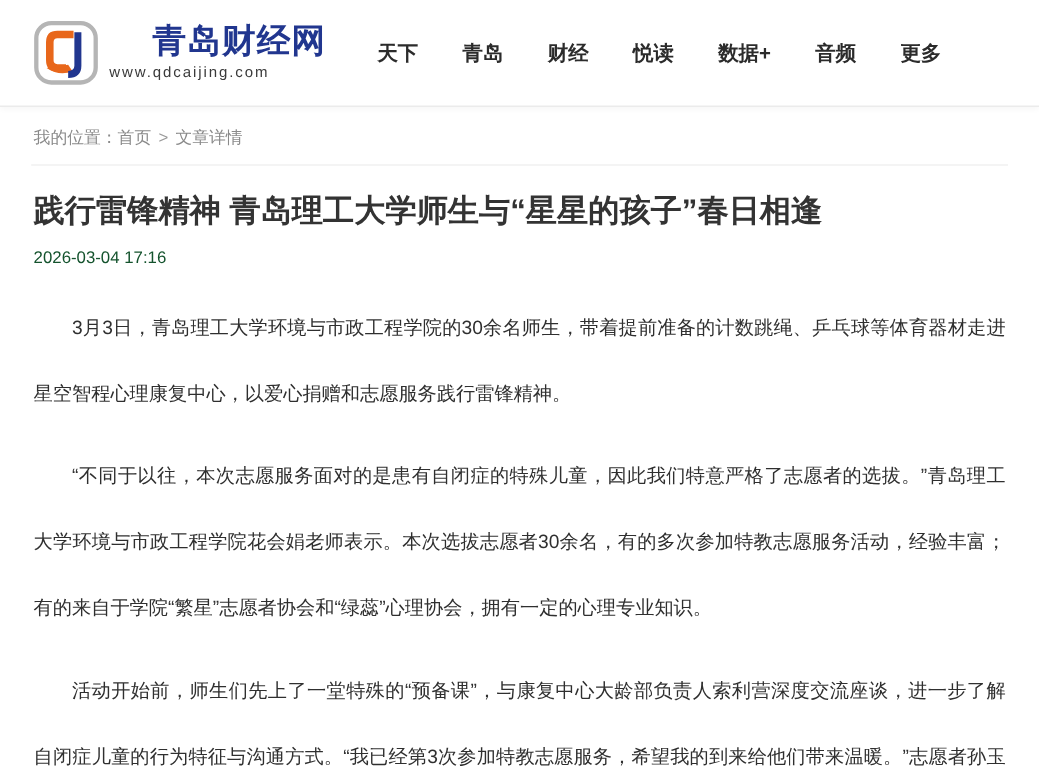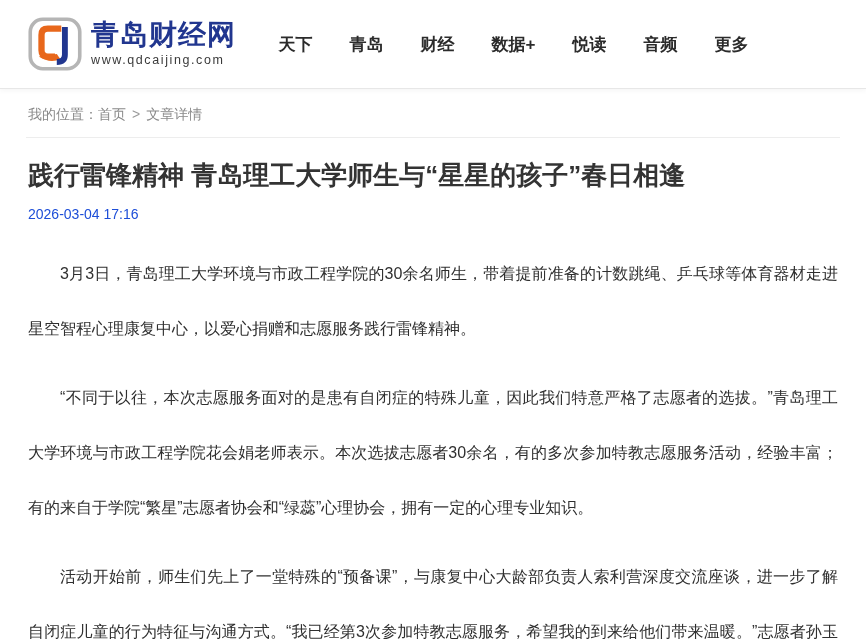--- a/index.html
+++ b/index.html
@@ -18,20 +18,21 @@
   }
   .logo { display: flex; align-items: center; cursor: pointer; }
   .logo-icon { width: 54px; height: 54px; margin-right: 9px; flex: 0 0 auto; }
   .logo-text { display: flex; flex-direction: column; line-height: 1; }
   .brand-name {
     font-size: 28px;
     font-weight: bold;
     color: #21368f;
     letter-spacing: 1px;
     font-family: Liberation Serif, serif;
+    margin-left: 36px;
   }
   .brand-url {
     margin-top: 5px;
     font-size: 12.5px;
     font-weight: normal;
     color: #3a3a3a;
     letter-spacing: 1.6px;
   }
 
   .nav { display: flex; align-items: center; margin-left: 24px; }
@@ -64,21 +65,21 @@
   .article-title {
     margin-top: 21px;
     font-size: 26px;
     font-weight: bold;
     color: #333333;
     line-height: 1.3;
   }
   .article-date {
     margin-top: 13px;
     font-size: 14px;
-    color: #1d4ed8;
+    color: #14532d;
   }
   .article-body { margin-top: 24px; }
   .article-body p {
     font-size: 16px;
     line-height: 55px;
     color: #2f2f2f;
     text-indent: 2em;
     margin-bottom: 14px;
     text-align: justify;
   }
@@ -106,24 +107,24 @@
     <div class="nav-item">
         <span>天下</span>
       </div>
     <div class="nav-item">
         <span>青岛</span>
       </div>
     <div class="nav-item">
         <span>财经</span>
       </div>
     <div class="nav-item">
-        <span>数据+</span>
+        <span>悦读</span>
       </div>
     <div class="nav-item">
-        <span>悦读</span>
+        <span>数据+</span>
       </div>
     <div class="nav-item">
         <span>音频</span>
       </div>
     <div class="nav-item">
       <span>更多</span>
 
     </div>
   </nav>
 </div>

